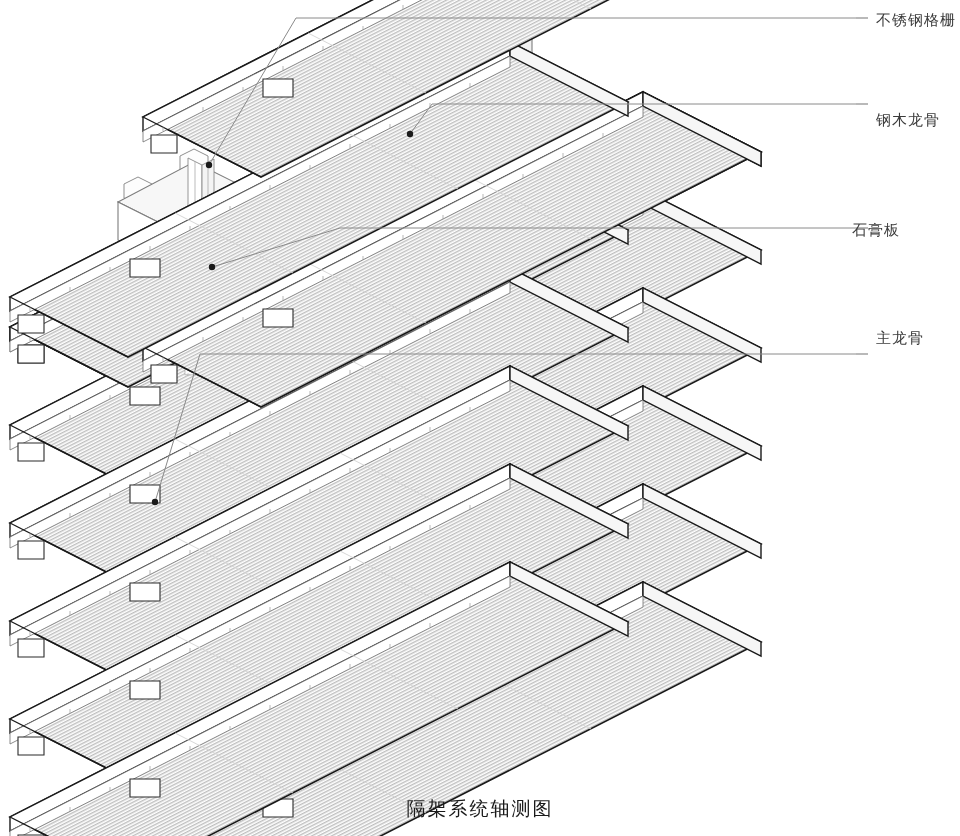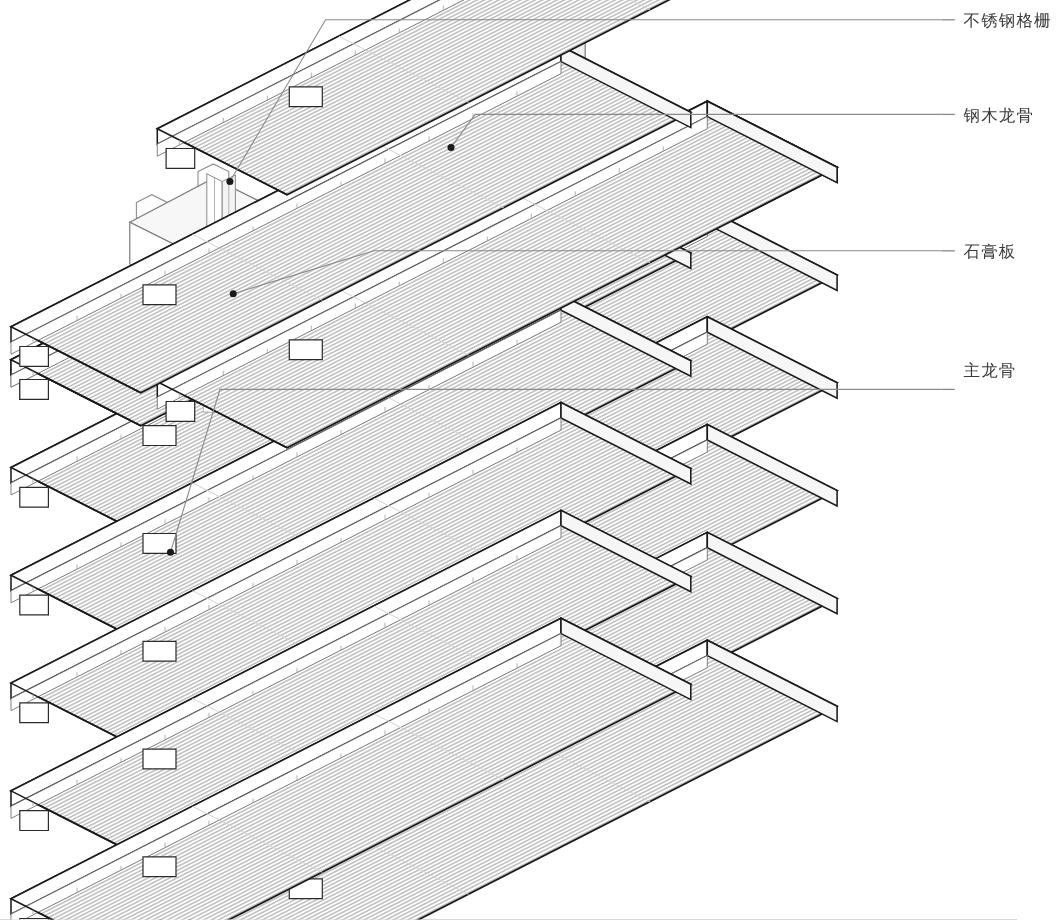--- a/index.html
+++ b/index.html
@@ -1,21 +1,21 @@
 <!DOCTYPE html>
 <html><head>
 <meta charset="utf-8">
 <style>
   html,body{margin:0;padding:0;background:#ffffff;}
   body{
     width:960px;height:836px;overflow:hidden;
     font-family:"Liberation Sans","DejaVu Sans",sans-serif;
     -webkit-font-smoothing:antialiased;
   }
-  #root{position:relative;width:960px;height:836px;background:#a3a3a3;text-decoration:underline;}
+  #root{position:relative;width:960px;height:836px;background:#84cc16;text-decoration:underline;}
   #drawing{position:absolute;left:0;top:0;width:960px;height:836px;}
   .lbl{
     position:absolute;
     font-size:15px;
     color:#3b3b3b;
     letter-spacing:1px;
     white-space:nowrap;
     line-height:1;
   }
   .caption{
@@ -219,18 +219,19 @@
       </g>
     <g id="leader-dashes">
         <line x1="856" y1="18" x2="868" y2="18" stroke="#8a8a8a" stroke-width="1.2"></line>
         <line x1="856" y1="104" x2="868" y2="104" stroke="#8a8a8a" stroke-width="1.2"></line>
         <line x1="856" y1="228" x2="868" y2="228" stroke="#8a8a8a" stroke-width="1.2"></line>
         <line x1="856" y1="354" x2="868" y2="354" stroke="#8a8a8a" stroke-width="1.2"></line>
       </g>
   </svg>
 
   <div class="lbl" style="left: 876px; top: 12px;">不锈钢格栅</div>
-  <div class="lbl" style="left: 876px; top: 98px;">钢木龙骨</div>
-  <div class="lbl" style="left: 876px; top: 222px;">石膏板</div>
+  <div class="lbl" style="left: 876px; top: 112px;">钢木龙骨</div>
+  <div class="lbl" style="left: 852px; top: 222px;">石膏板</div>
   <div class="lbl" style="left: 876px; top: 330px;">主龙骨</div>
 
+  <div class="caption">隔架系统轴测图</div>
 
 </div>
 
 </body></html>

